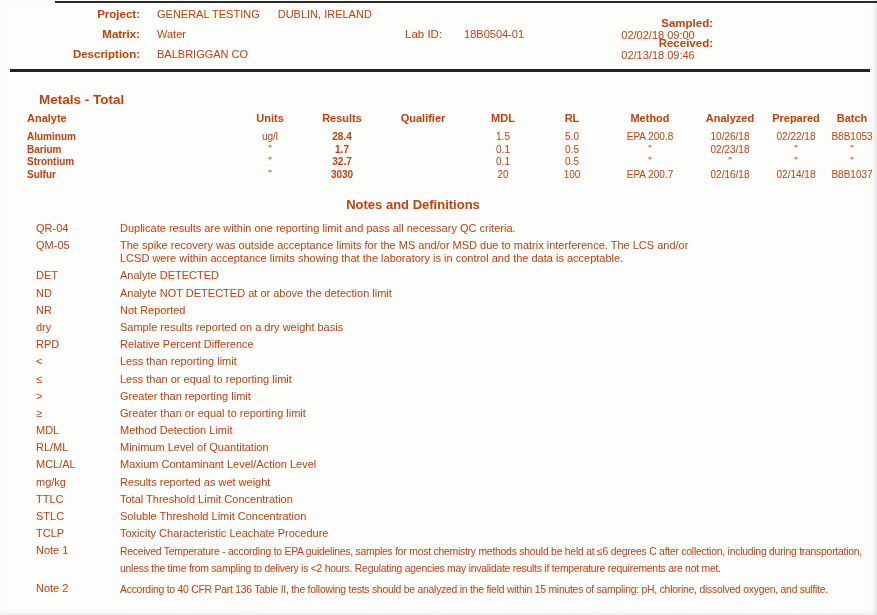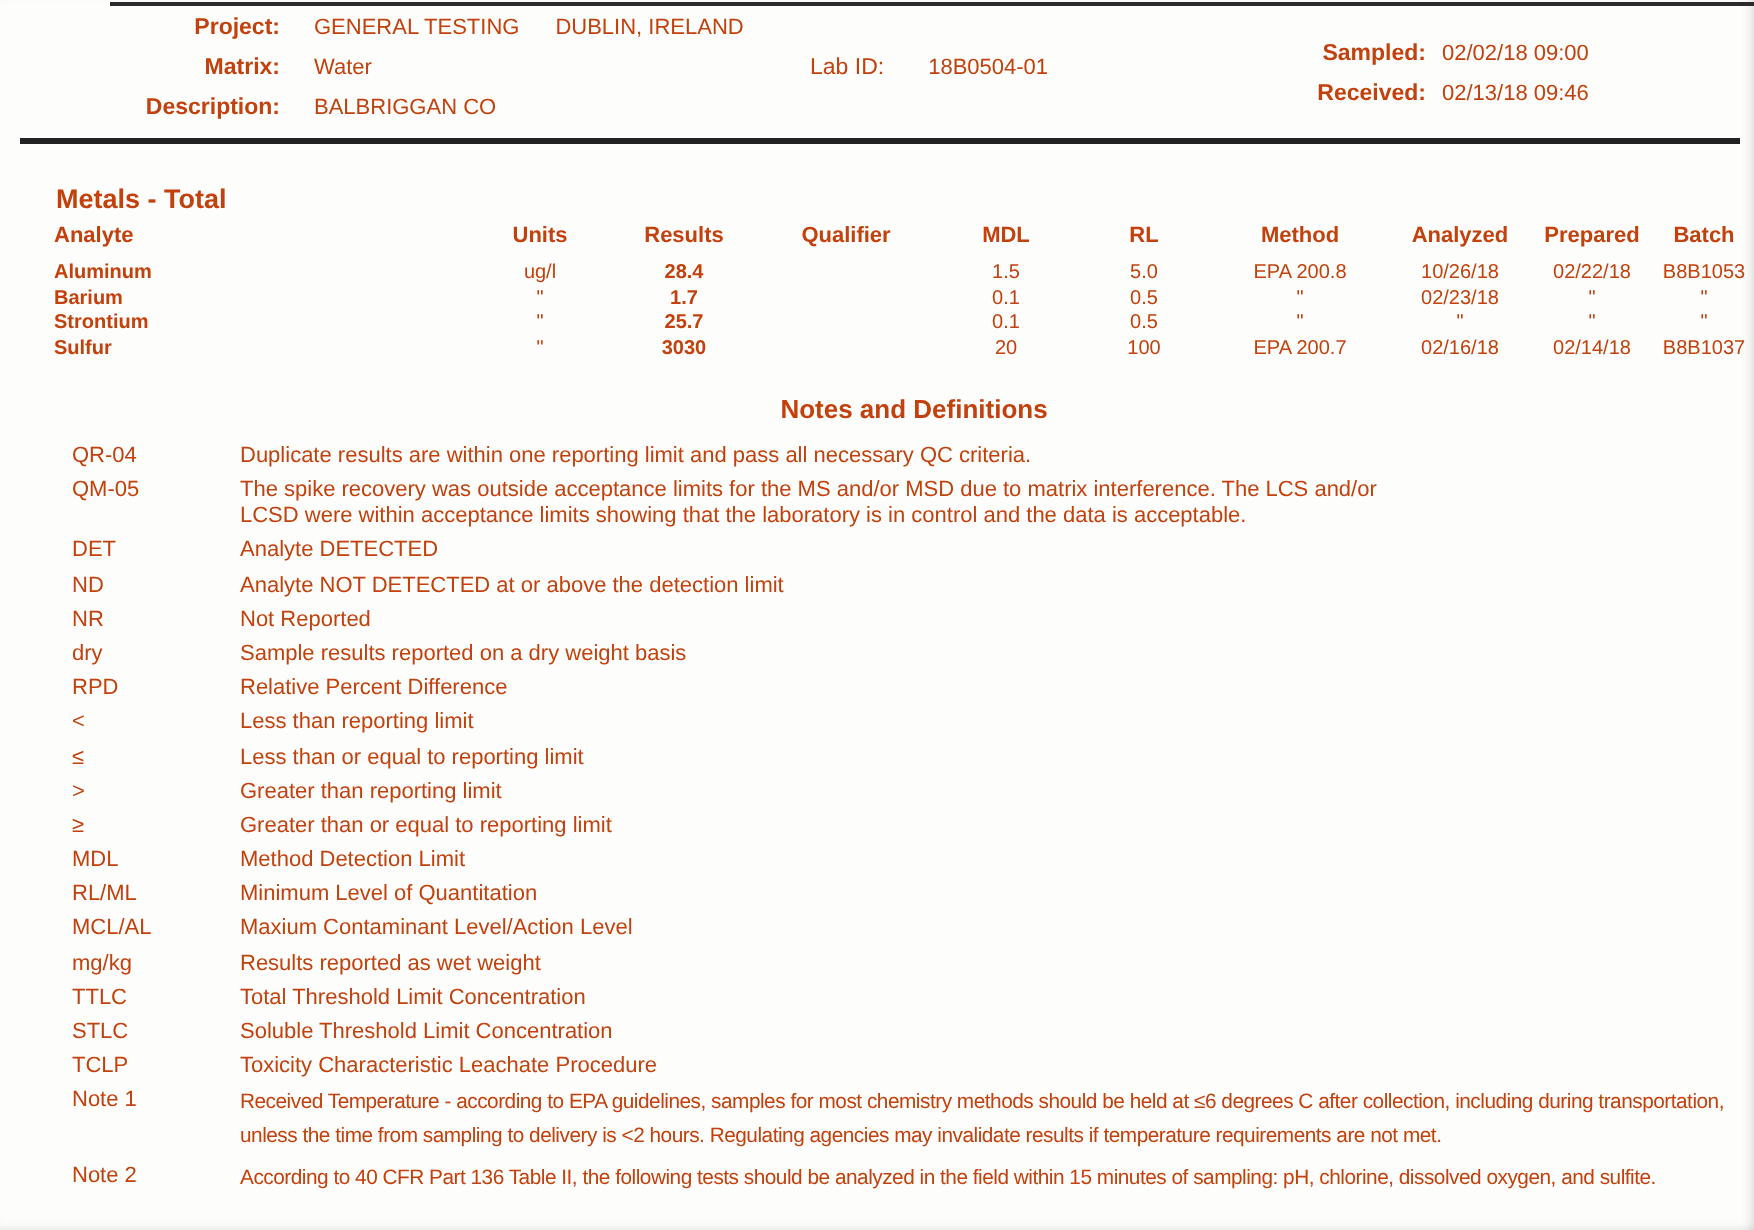--- a/index.html
+++ b/index.html
@@ -17,45 +17,45 @@
   
   .hdr-left{position:absolute;left:0;top:4px;}
   .hrow{display:flex;height:20px;align-items:center;}
   .hlabel{display:inline-block;width:140px;text-align:right;font-weight:bold;font-size:11.5px;}
   .hval{margin-left:17px;font-size:11px;}
   .hval2{margin-left:18px;font-size:11px;}
   .labid{position:absolute;left:405px;top:24px;display:flex;align-items:center;height:20px;}
   .labid .lab-label{font-weight:normal;font-size:11.5px;}
   .labid .lab-value{margin-left:22px;font-size:11px;}
   .dates{position:absolute;left:595px;top:17px;}
-  .drow{display:flex;height:20px;align-items:center;}
+  .drow{display:flex;height:20px;align-items:center;flex-direction:column;}
   .dlabel{display:inline-block;width:118px;text-align:right;font-weight:bold;font-size:11.5px;}
   .dvalue{margin-left:8px;font-size:11px;}
   
   .rule{position:absolute;top:69px;left:10px;width:860px;height:0;border-top:3px solid #222;}
   
-  .section-title{position:absolute;top:92px;left:28px;font-size:13.5px;font-weight:bold;}
+  .section-title{position:absolute;top:92px;left:39px;font-size:13.5px;font-weight:bold;}
   
   table.results{position:absolute;top:112px;left:27px;width:850px;border-collapse:collapse;table-layout:fixed;}
   table.results th{font-size:11px;font-weight:bold;text-decoration-thickness:1.8px;text-underline-offset:3px;padding:0 0 7px 0;text-align:center;white-space:nowrap;}
   table.results td{font-size:10px;line-height:12.6px;padding:0;text-align:center;vertical-align:top;white-space:nowrap;}
   table.results th:nth-child(1){width:208px;text-align:left;}
   table.results td:nth-child(1){text-align:left;font-weight:bold;}
   table.results th:nth-child(2){width:70px;}
   table.results th:nth-child(3){width:74px;}
   table.results td:nth-child(3){font-weight:bold;}
   table.results th:nth-child(4){width:88px;text-align:center;}
   table.results th:nth-child(5){width:72px;}
   table.results th:nth-child(6){width:66px;}
   table.results th:nth-child(7){width:90px;}
   table.results th:nth-child(8){width:70px;}
   table.results th:nth-child(9){width:62px;}
   table.results th:nth-child(10){width:50px;}
   
-  .notes-title{position:absolute;top:197px;left:0;width:826px;text-align:center;font-size:13px;font-weight:bold;padding-left:44px;}
+  .notes-title{position:absolute;top:197px;left:0;width:826px;text-align:center;font-size:13px;font-weight:bold;}
   .notes-list{
     position:absolute;top:222px;left:36px;right:15px;
     display:grid;grid-template-columns:84px 1fr;
     row-gap:4.2px;column-gap:0;
     font-size:11px;line-height:13px;
   }
   .note-code{white-space:nowrap;}
   .note-text{max-width:585px;}
   .note-text.wide{max-width:754px;font-size:10.4px;letter-spacing:-0.24px;line-height:16.5px;text-align:justify;}
 </style>
@@ -138,21 +138,21 @@
           <td>0.1</td>
           <td>0.5</td>
           <td>"</td>
           <td>02/23/18</td>
           <td>"</td>
           <td>"</td>
         </tr>
         <tr>
           <td>Strontium</td>
           <td>"</td>
-          <td>25.7</td>
+          <td>32.7</td>
           <td></td>
           <td>0.1</td>
           <td>0.5</td>
           <td>"</td>
           <td>"</td>
           <td>"</td>
           <td>"</td>
         </tr>
         <tr>
           <td>Sulfur</td>

